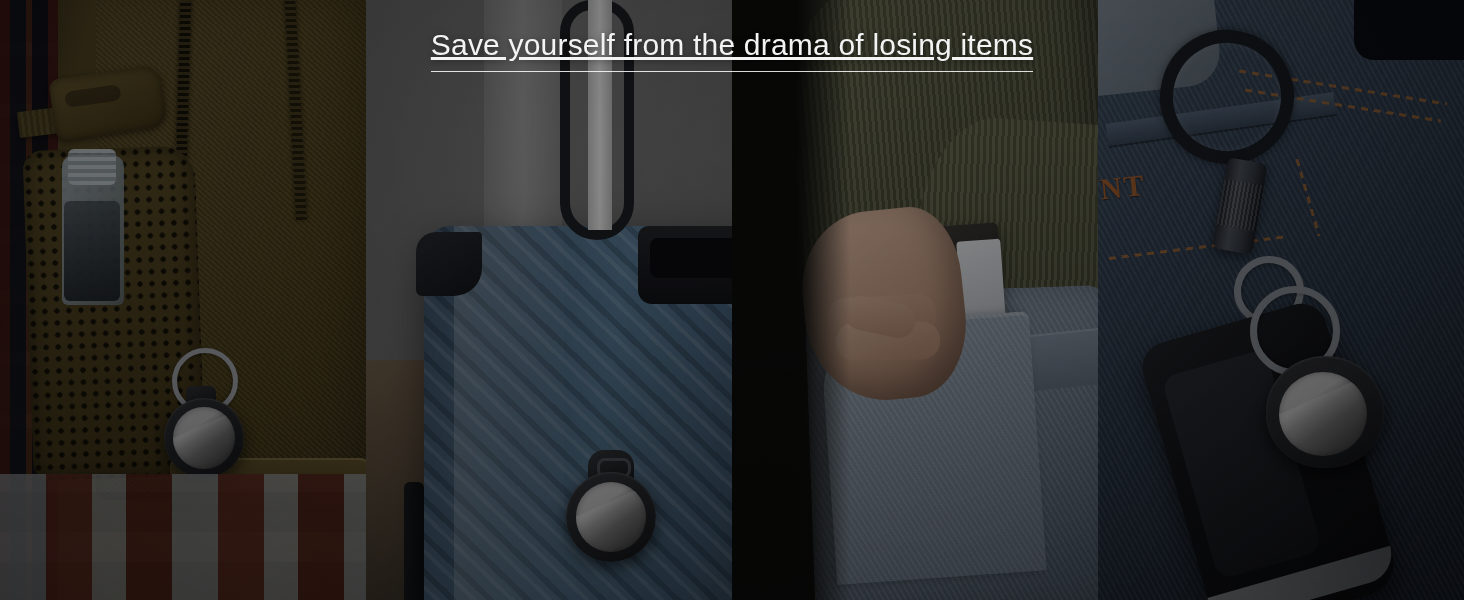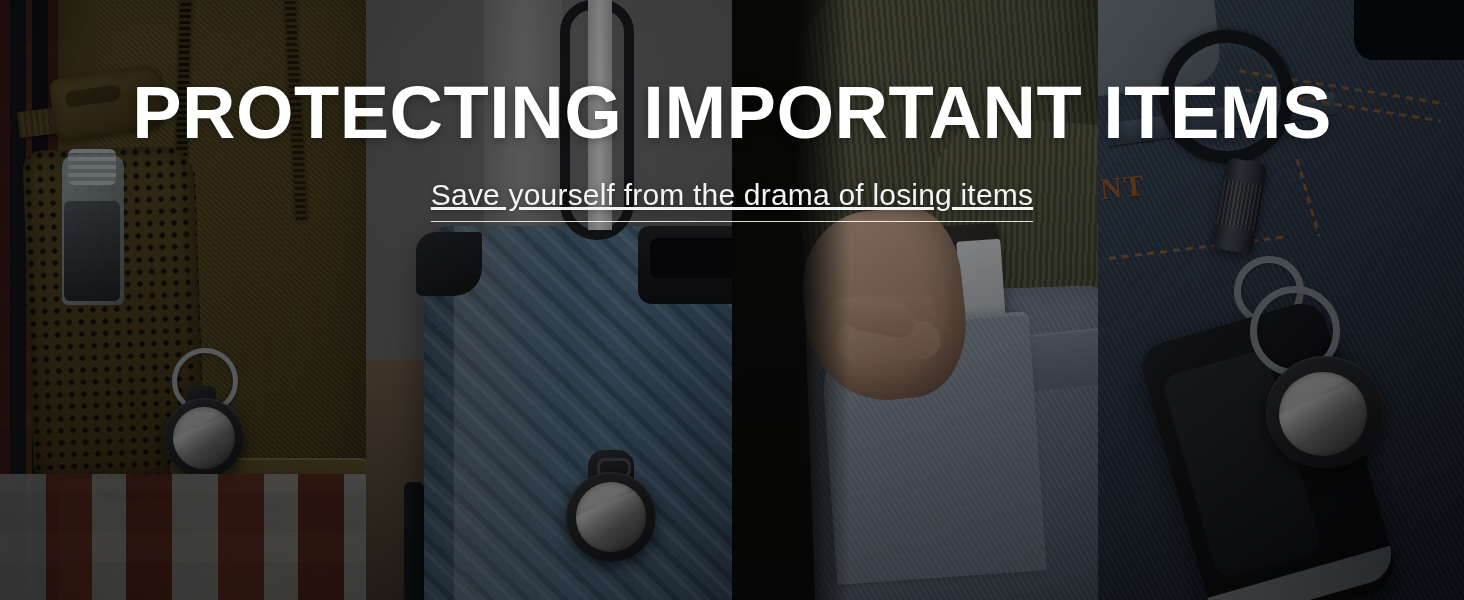--- a/index.html
+++ b/index.html
@@ -570,19 +570,18 @@
         </div>
       </div>
       <div class="shade"></div>
     </div>
 
   </div>
 
   <div class="vignette"></div>
 
   <div class="textwrap">
-    <h1 class="headline">PROTECTING IMPORTANT ITEMS</h1>
     <div class="subwrap">
       <p class="subline">Save yourself from the drama of losing items</p>
     </div>
   </div>
 
 </div>
 
 </body></html>

